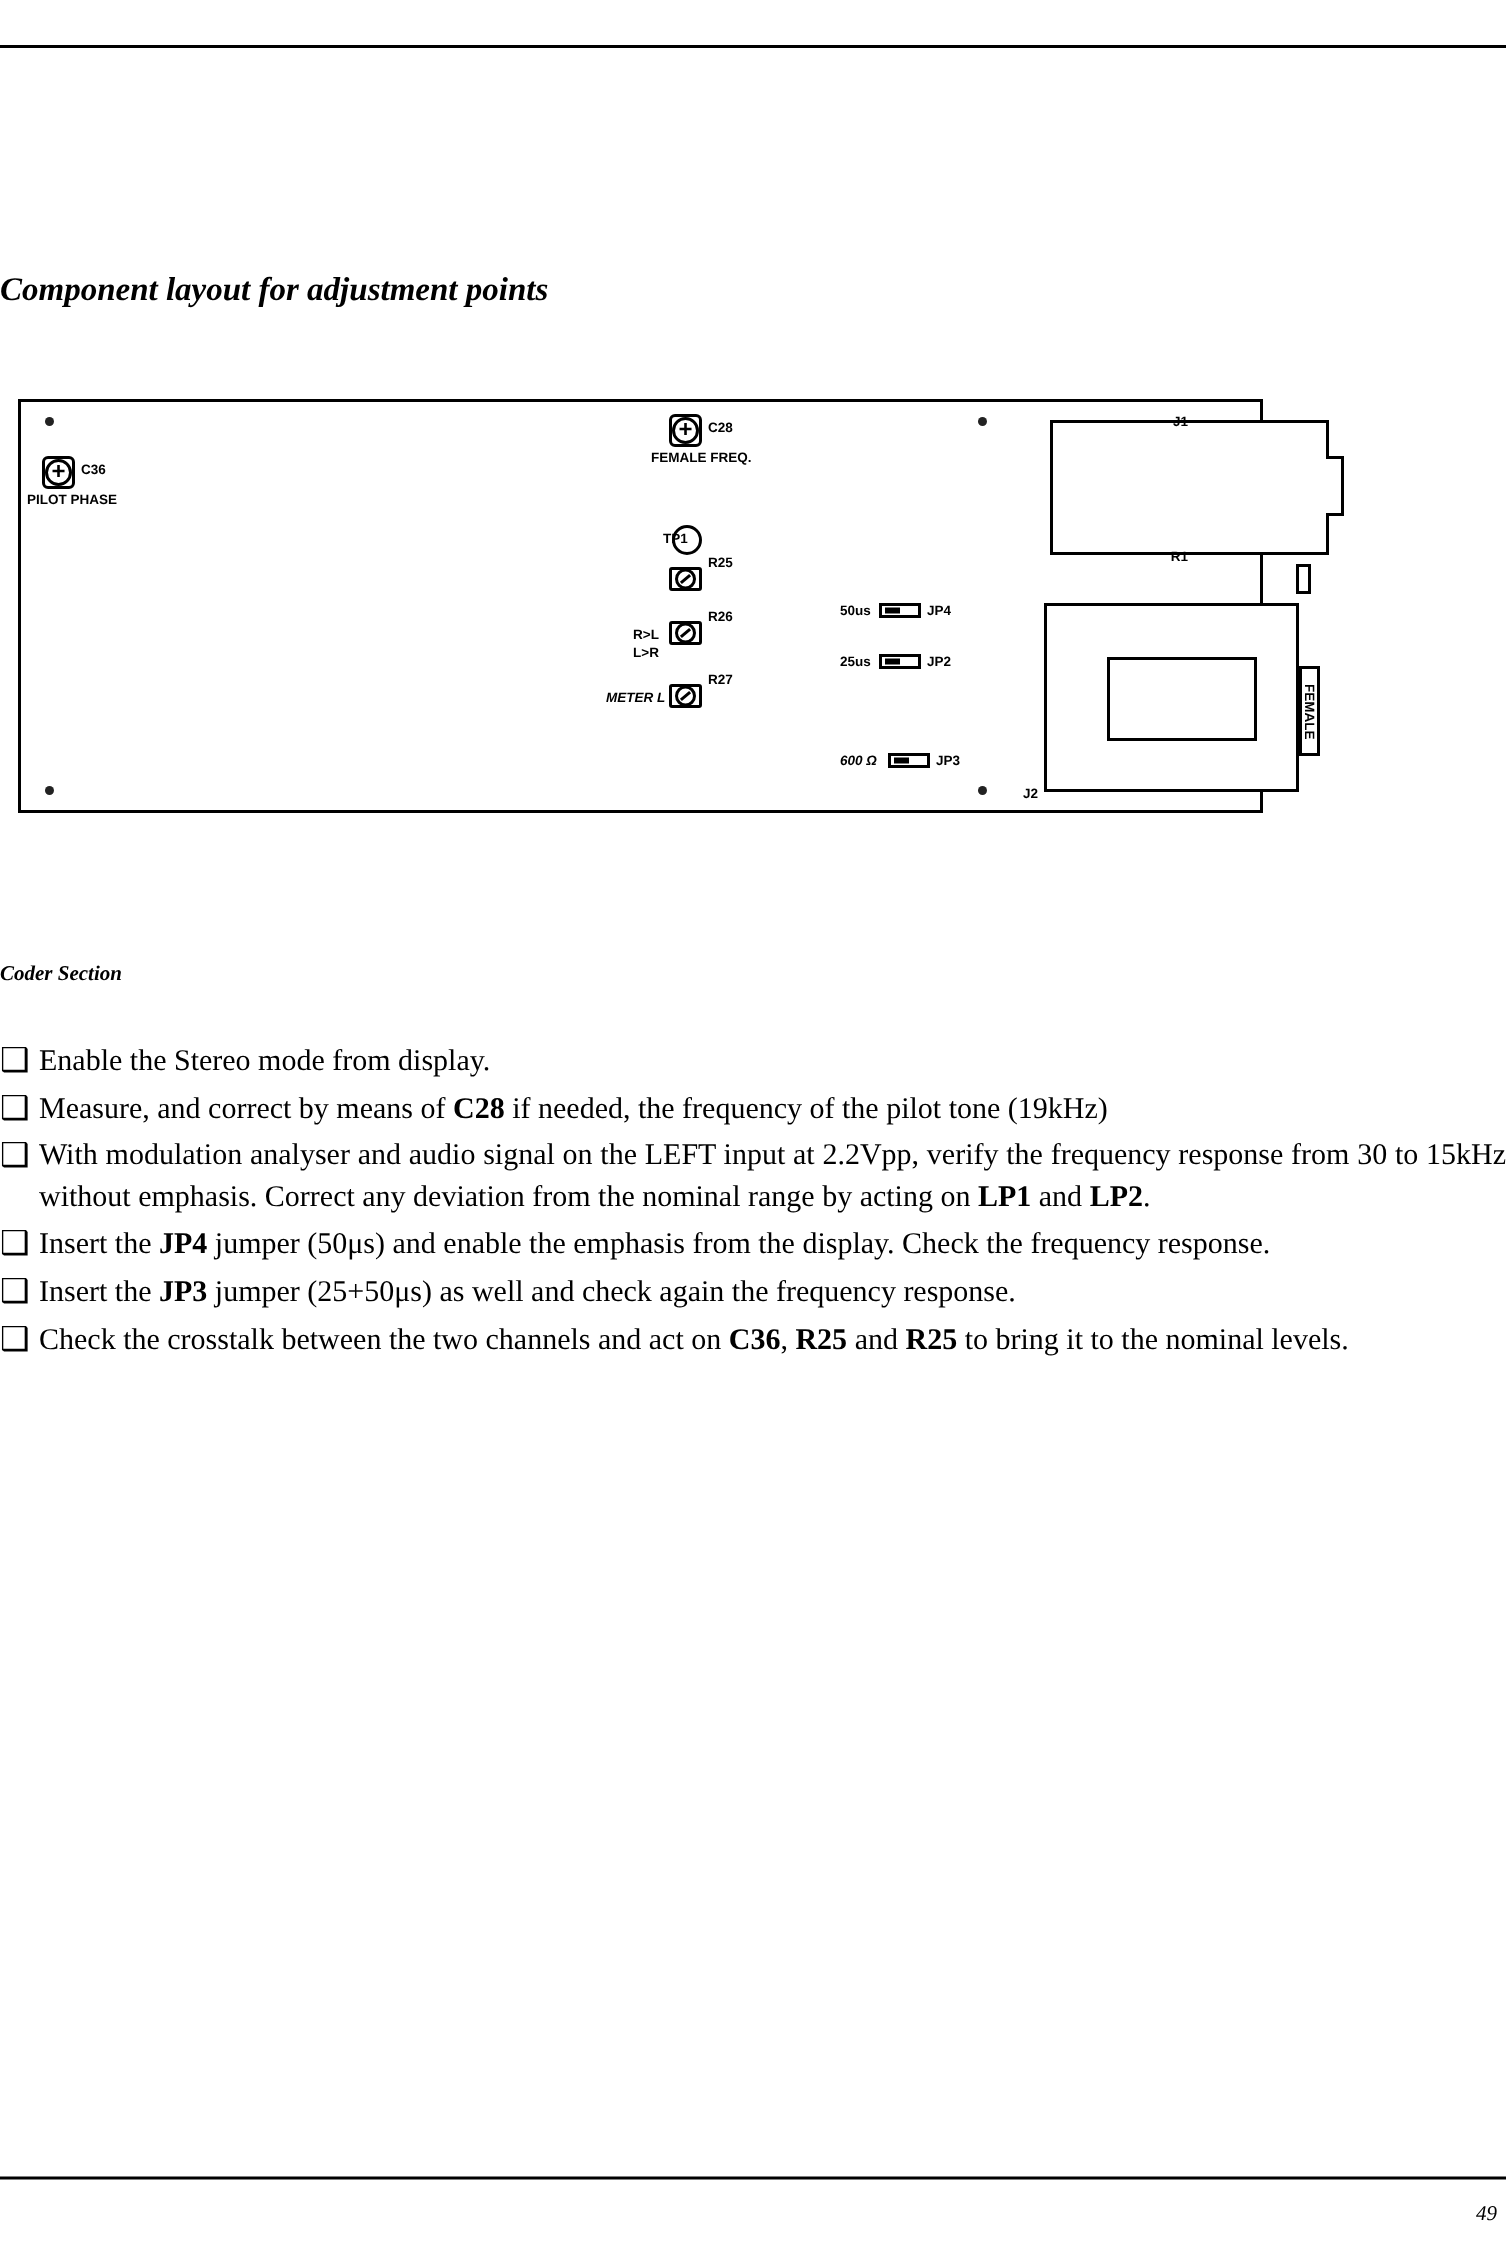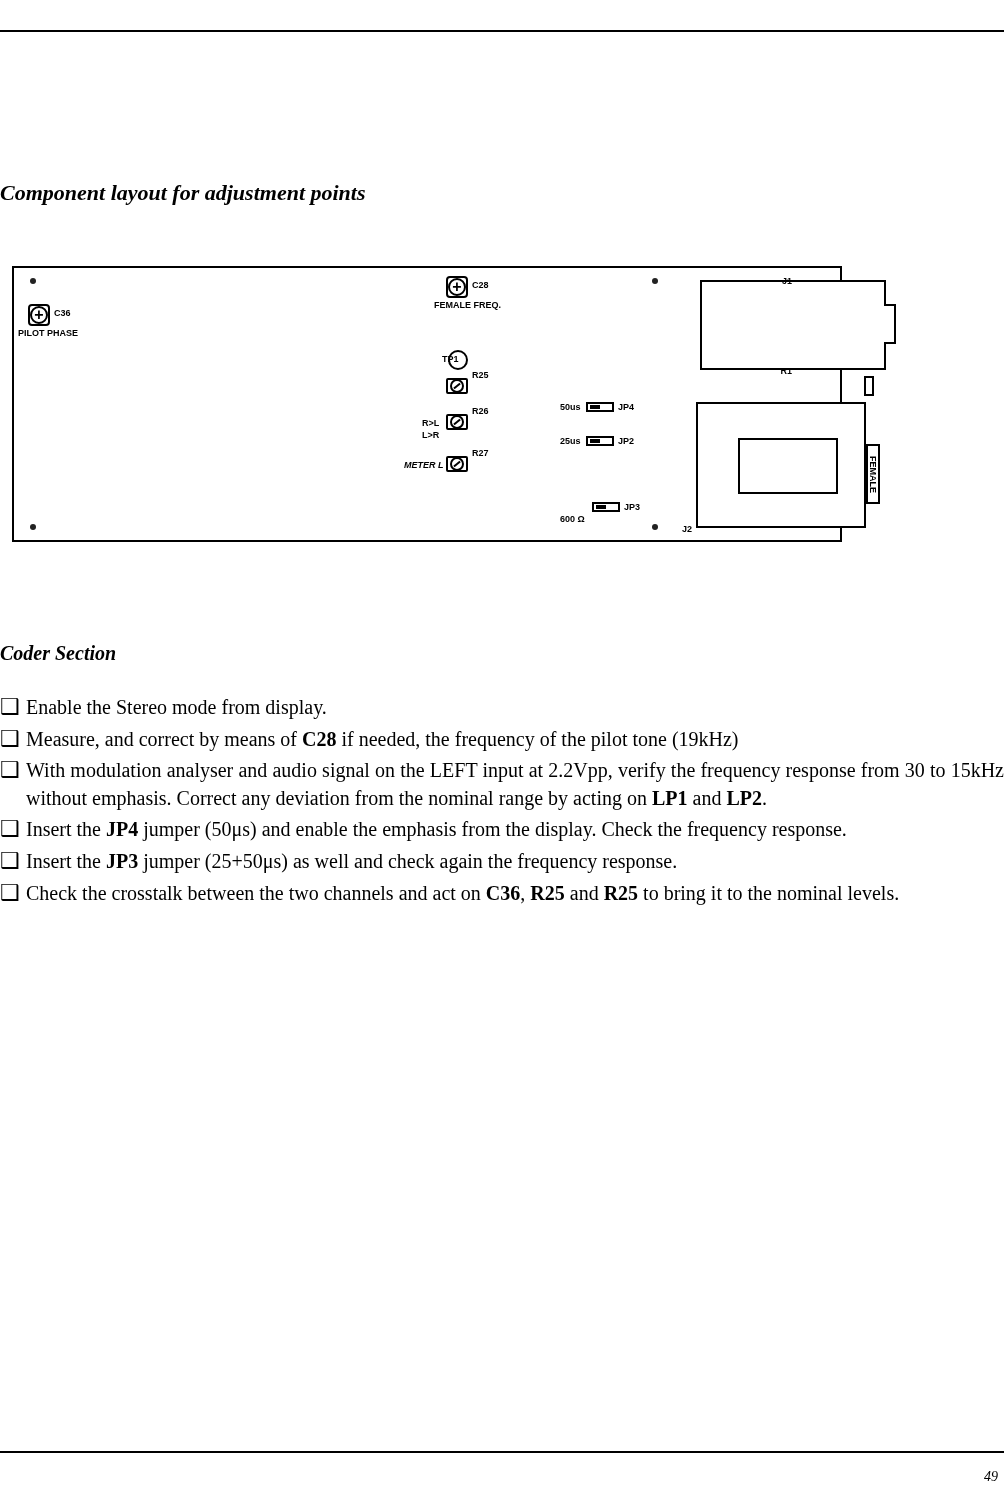--- a/index.html
+++ b/index.html
@@ -178,21 +178,21 @@
       height: 20px;
       border: 2px solid #000;
       background: #fff;
     }
     .heading2 {
       position: absolute;
       top: 642px;
       left: 0;
       font-style: italic;
       font-weight: bold;
-      font-size: 20px;
+      font-size: 14px;
     }
     .checklist {
       position: absolute;
       top: 694px;
       left: 0;
       right: 0;
       font-family: 'Times New Roman', Times, serif;
       font-size: 20px;
       line-height: 1.38;
     }
@@ -265,21 +265,21 @@
   <span class="lbl" style="top:180px;left:458px;">R27</span>
 
   <span class="lbl" style="top:134px;left:546px;">50us</span>
   <div class="jumper" style="top:134px;left:572px;"></div>
   <span class="lbl" style="top:134px;left:604px;">JP4</span>
 
   <span class="lbl" style="top:168px;left:546px;">25us</span>
   <div class="jumper" style="top:168px;left:572px;"></div>
   <span class="lbl" style="top:168px;left:604px;">JP2</span>
 
-  <span class="lbl" style="top:246px;left:546px;">600 Ω</span>
+  <span class="lbl" style="top:234px;left:546px;font-style:italic;">600 Ω</span>
   <div class="jumper" style="top:234px;left:578px;"></div>
   <span class="lbl" style="top:234px;left:610px;">JP3</span>
 
   <div class="conn-stack">
     <div class="bnc-outer">
       <div class="bnc-side"></div>
     </div>
     <div class="r1-notch"></div>
     <div class="xlr-outer">
       <div class="xlr-inner"></div>

